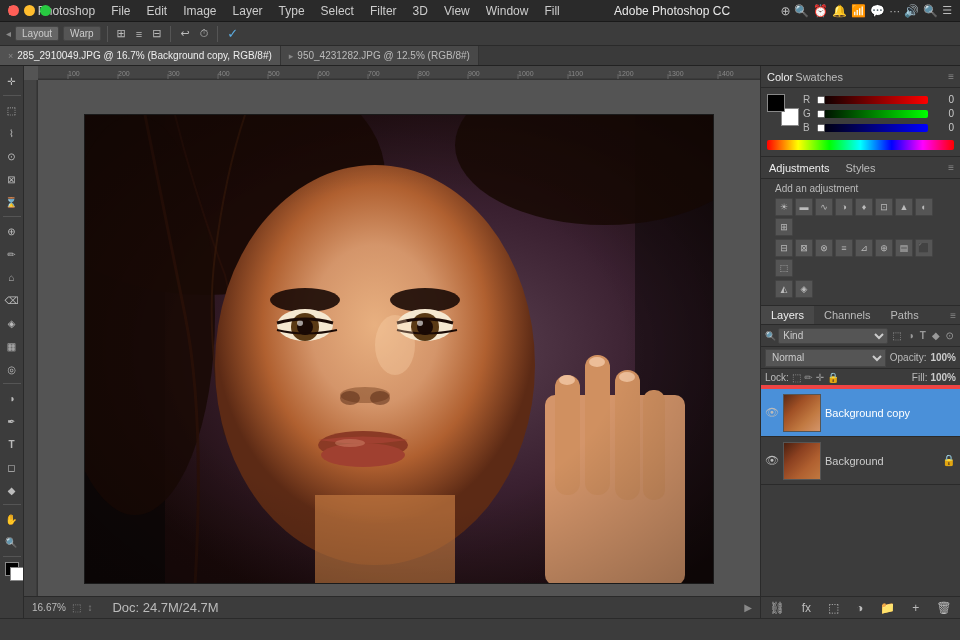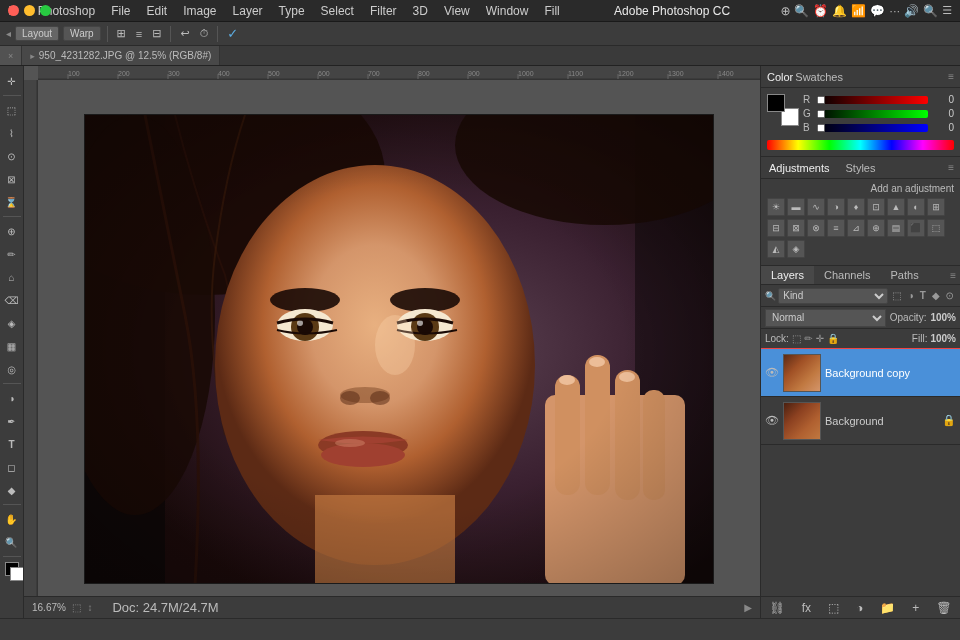--- a/index.html
+++ b/index.html
@@ -115,21 +115,21 @@
       background: white; border: 1px solid #666; border-radius: 1px;
     }
     .channel-val { width: 22px; font-size: 10px; color: #ccc; text-align: right; }
     .color-spectrum { 
       width: 100%; height: 10px; margin-top: 2px;
       background: linear-gradient(to right, #f00, #ff0, #0f0, #0ff, #00f, #f0f, #f00);
       border-radius: 2px;
     }
 
     
-    #adj-panel { padding: 4px 6px; text-align: right; }
+    #adj-panel { padding: 4px 14px; }
     .adj-title { font-size: 10px; color: #bbb; margin-bottom: 4px; }
     .adj-icons-row { display: flex; gap: 2px; flex-wrap: wrap; margin-bottom: 3px; }
     .adj-icon-btn {
       width: 18px; height: 18px; background: #555; border: 1px solid #444;
       display: flex; align-items: center; justify-content: center;
       color: #bbb; font-size: 9px; cursor: pointer; border-radius: 1px;
     }
 
     
     #layers-panel { flex: 1; display: flex; flex-direction: column; overflow: hidden; }
@@ -144,21 +144,21 @@
     .blend-mode-row {
       height: 22px; display: flex; align-items: center; gap: 4px;
       padding: 0 4px; border-bottom: 1px solid #2a2a2a;
     }
     .blend-select {
       height: 18px; background: #555; border: 1px solid #444; color: #ccc;
       font-size: 10px; flex: 1; padding: 0 2px;
     }
     .lock-row {
       height: 20px; display: flex; align-items: center; gap: 3px;
-      padding: 0 4px; border-bottom: 1px solid #ef4444; font-size: 10px; color: #bbb;
+      padding: 0 4px; border-bottom: 4px solid #ef4444; font-size: 10px; color: #bbb;
     }
     .lock-icon { color: #999; font-size: 10px; cursor: pointer; }
 
     
     .layers-list { flex: 1; overflow-y: auto; background: #3c3c3c; }
     .layer-item {
       height: 48px; display: flex; align-items: center; padding: 0 4px; gap: 4px;
       border-bottom: 1px solid #2a2a2a; cursor: pointer;
     }
     .layer-item.active { background: #4a90d9; }
@@ -227,20 +227,21 @@
     <div class="opt-divider"></div>
     <span class="opt-icon">↩</span>
     <span class="opt-icon">⏱</span>
     <div class="opt-divider"></div>
     <span class="opt-check">✓</span>
   </div>
 
   <div id="tabsbar" style="height:20px; display:flex; align-items:stretch; background:#3a3a3a; border-bottom:1px solid #222;">
     <div class="tab active">
       <span style="color:#888;font-size:9px;">×</span>
+      <span>285_2910049.JPG @ 16.7% (Background copy, RGB/8#)</span>
     </div>
     <div class="tab">
       <span style="color:#888;font-size:9px;">▸</span>
       <span>950_4231282.JPG @ 12.5% (RGB/8#)</span>
     </div>
   </div>
 </div>
 
 <div id="main" style="display:flex; height:calc(640px - 22px - 44px - 22px); width:100%;">
 

